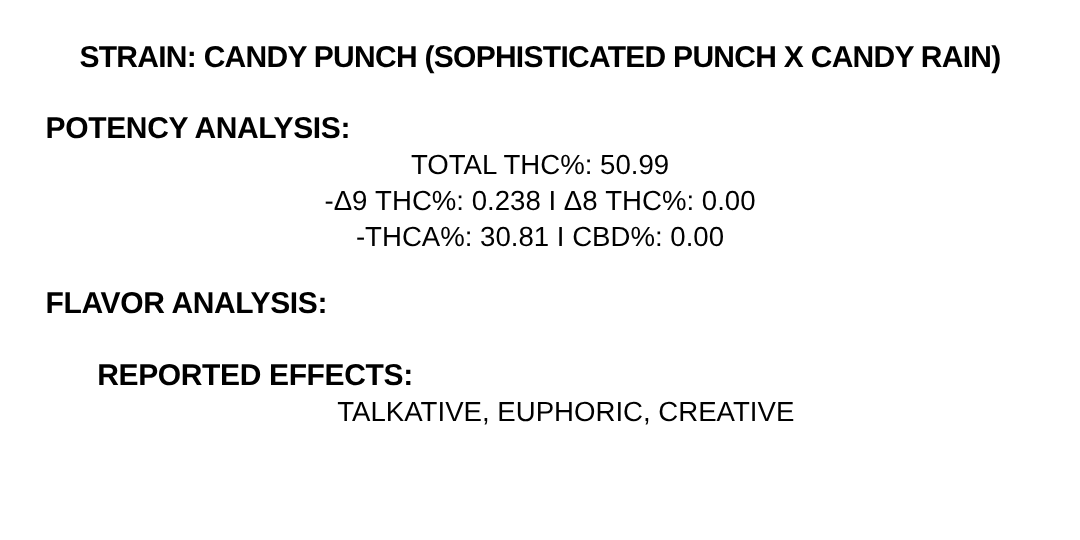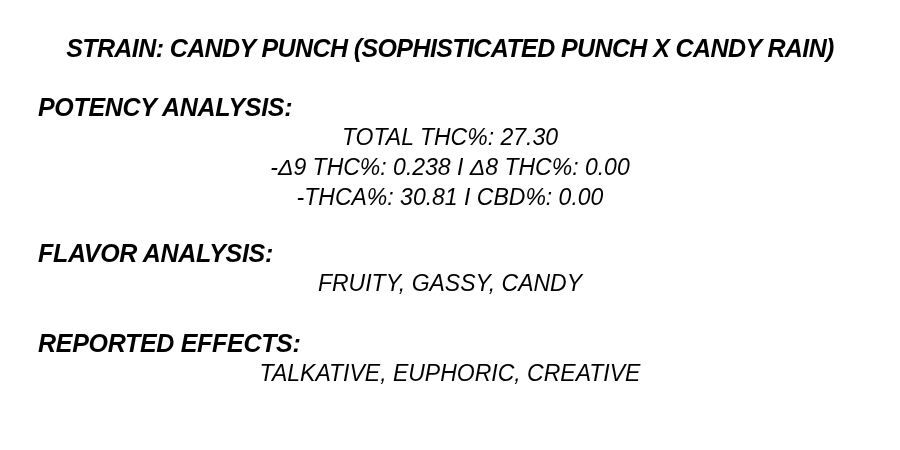--- a/index.html
+++ b/index.html
@@ -9,35 +9,34 @@
   .page {
     position: relative;
     width: 900px;
     height: 450px;
     background: #ffffff;
     color: #000000;
     font-family: "Liberation Sans", sans-serif;
     overflow: hidden;
     box-sizing: border-box;
     padding-top: 33px;
-    font-style: italic;
   }
   .title-block {
     text-align: center;
     font-weight: bold;
     font-size: 25px;
     line-height: 30px;
     letter-spacing: -0.6px;
   }
   .section {
     line-height: 30px;
   }
   .section-potency  { margin-top: 29px; }
   .section-flavor   { margin-top: 26px; }
-  .section-effects  { margin-top: 30px; }
+  .section-effects  { margin-top: 30px; padding-left: 43px; }
   .section-heading {
     font-weight: bold;
     font-size: 25px;
     padding-left: 38px;
     letter-spacing: -0.3px;
     margin-top: 16px;
   }
   .detail-line {
     text-align: center;
     font-size: 23px;
@@ -48,28 +47,27 @@
 <body>
 
 <div class="page">
 
   <div class="title-block">
     <div>STRAIN: CANDY PUNCH (SOPHISTICATED PUNCH X CANDY RAIN)</div>
   </div>
 
   <div class="section section-potency">
     <div class="section-heading">POTENCY ANALYSIS:</div>
-    <div class="detail-line">TOTAL THC%: 27.30</div>
+    <div class="detail-line">TOTAL THC%: 50.99</div>
     <div class="detail-line">-Δ9 THC%: 0.238 I Δ8 THC%: 0.00</div>
     <div class="detail-line">-THCA%: 30.81 I CBD%: 0.00</div>
   </div>
 
   <div class="section section-flavor">
     <div class="section-heading">FLAVOR ANALYSIS:</div>
-    <div class="detail-line">FRUITY, GASSY, CANDY</div>
   </div>
 
   <div class="section section-effects">
     <div class="section-heading">REPORTED EFFECTS:</div>
     <div class="detail-line">TALKATIVE, EUPHORIC, CREATIVE</div>
   </div>
 
 </div>
 
 </body></html>

